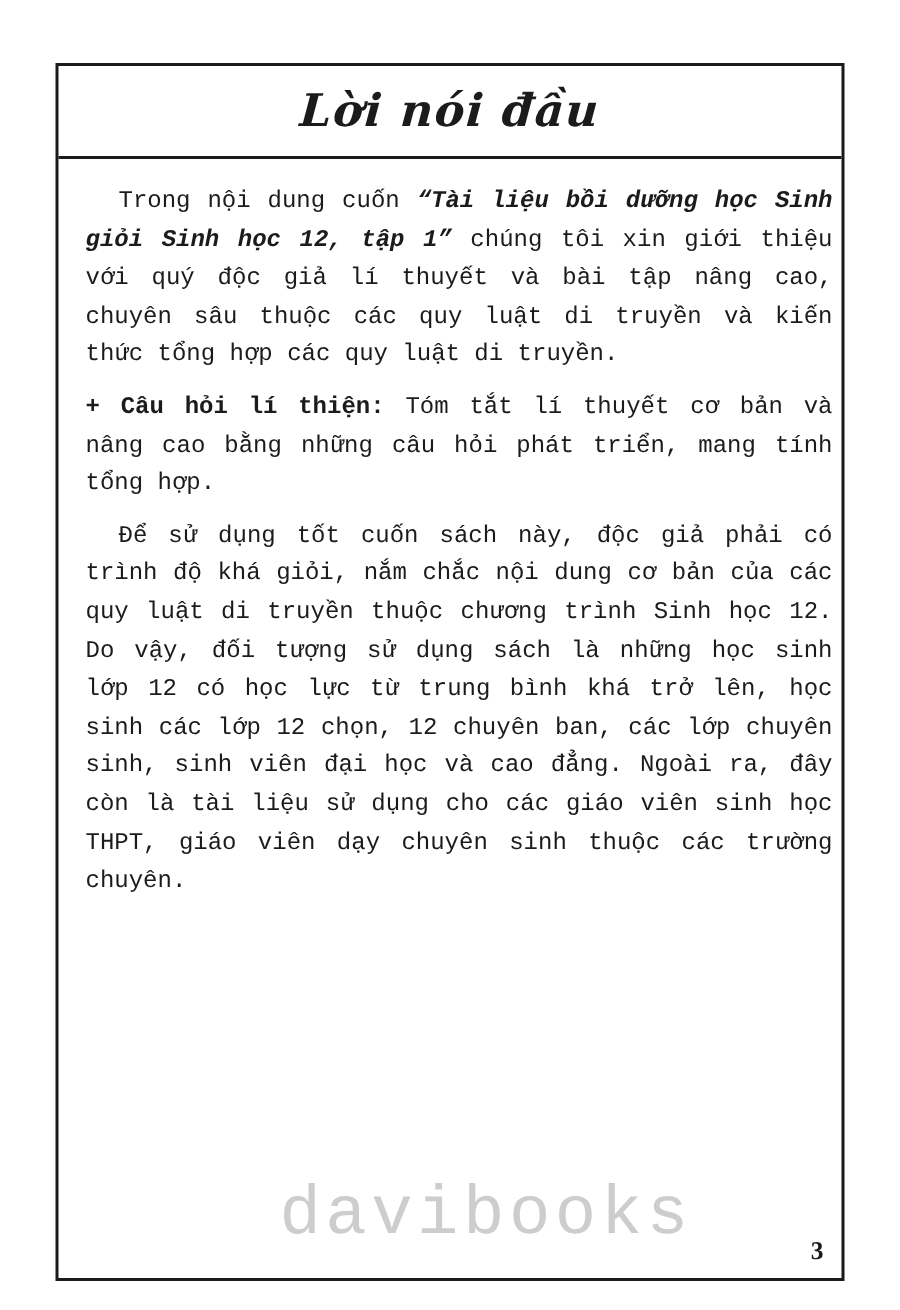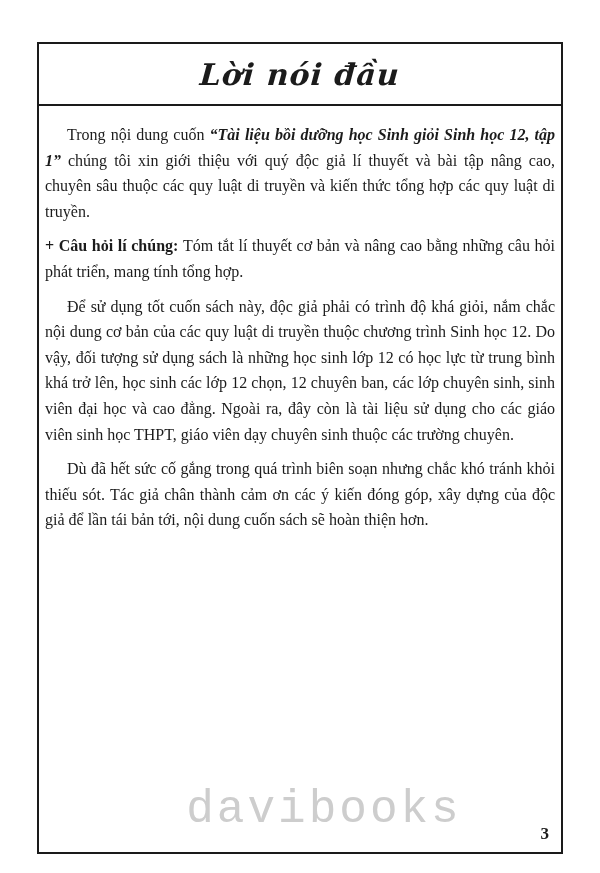--- a/index.html
+++ b/index.html
@@ -43,21 +43,21 @@
     color:var(--ink);
     transform:skewX(-4deg);
   }
   .body{
     padding:16px 6px 0 6px;
     font-size:16px;
     line-height:1.6;
     text-align:justify;
     color:var(--ink);
   }
-  .para{ margin:0 0 9px 0; }
+  .para{ margin:0 0 9px 12px;font-family:Liberation Mono, monospace; }
   .para.indent{ text-indent:22px; }
   .t{ }
   .b{ font-weight:bold; }
   .bi{ font-weight:bold; font-style:italic; }
   .watermark{
     position:absolute;
     left:0; right:0; bottom:16px;
     text-align:center;
     pointer-events:none;
     font-family:Liberation Mono, monospace;
@@ -91,26 +91,25 @@
 
     <div class="title-band">
       <div class="title">Lời nói đầu</div>
     </div>
 
     <div class="body">
 
       <p class="para indent"><span class="t">Trong nội dung cuốn </span><span class="t bi">“Tài liệu bồi dưỡng học Sinh giỏi Sinh học 12, tập 1”</span><span class="t"> chúng tôi xin giới thiệu với quý độc giả lí thuyết và bài tập nâng cao, chuyên sâu thuộc các quy luật di truyền và kiến thức tổng hợp các quy luật di truyền.</span></p>
 
 
-      <p class="para"><span class="t b">+ Câu hỏi lí chúng: </span><span class="t">Tóm tắt lí thuyết cơ bản và nâng cao bằng những câu hỏi phát triển, mang tính tổng hợp.</span></p>
+      <p class="para"><span class="t b">+ Câu hỏi lí thiện: </span><span class="t">Tóm tắt lí thuyết cơ bản và nâng cao bằng những câu hỏi phát triển, mang tính tổng hợp.</span></p>
 
 
       <p class="para indent"><span class="t">Để sử dụng tốt cuốn sách này, độc giả phải có trình độ khá giỏi, nắm chắc nội dung cơ bản của các quy luật di truyền thuộc chương trình Sinh học 12. Do vậy, đối tượng sử dụng sách là những học sinh lớp 12 có học lực từ trung bình khá trở lên, học sinh các lớp 12 chọn, 12 chuyên ban, các lớp chuyên sinh, sinh viên đại học và cao đẳng. Ngoài ra, đây còn là tài liệu sử dụng cho các giáo viên sinh học THPT, giáo viên dạy chuyên sinh thuộc các trường chuyên.</span></p>
 
-      <p class="para indent"><span class="t">Dù đã hết sức cố gắng trong quá trình biên soạn nhưng chắc khó tránh khỏi thiếu sót. Tác giả chân thành cảm ơn các ý kiến đóng góp, xây dựng của độc giả để lần tái bản tới, nội dung cuốn sách sẽ hoàn thiện hơn.</span></p>
 
     </div>
 
     <div class="watermark">
       <div class="wm-brand">davibooks</div>
     </div>
 
     <div class="page-number">3</div>
 
   </div>

